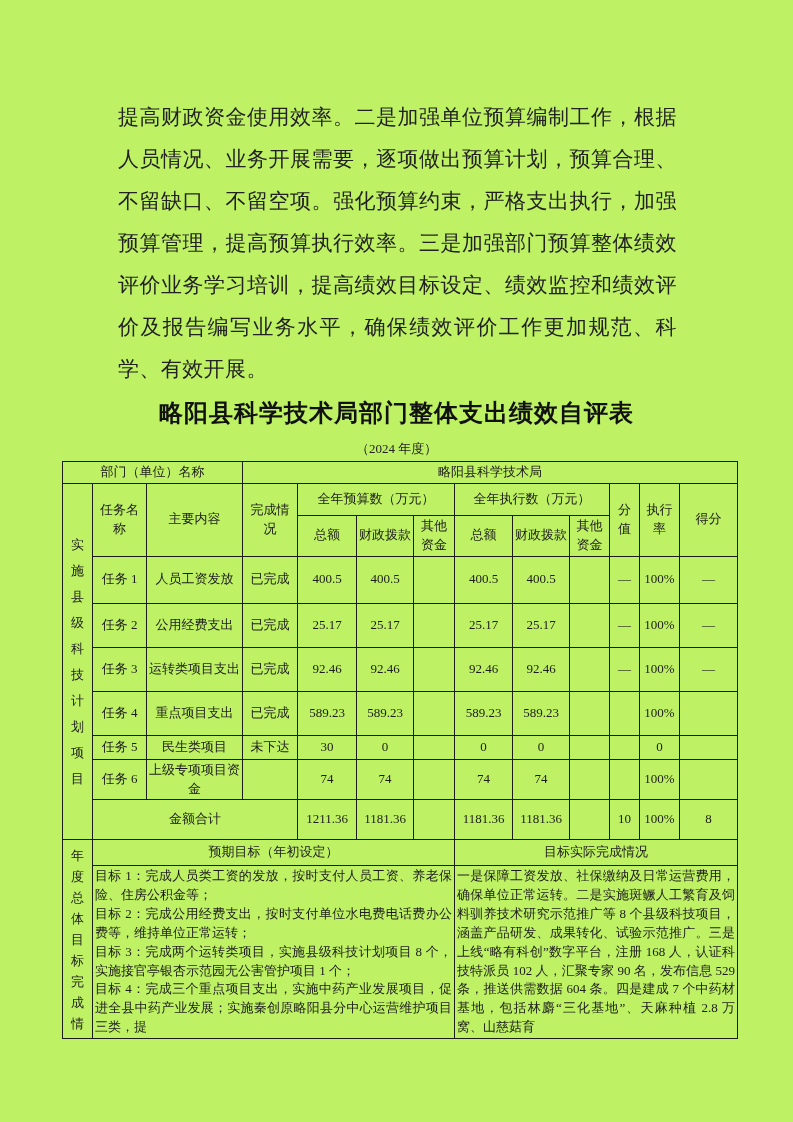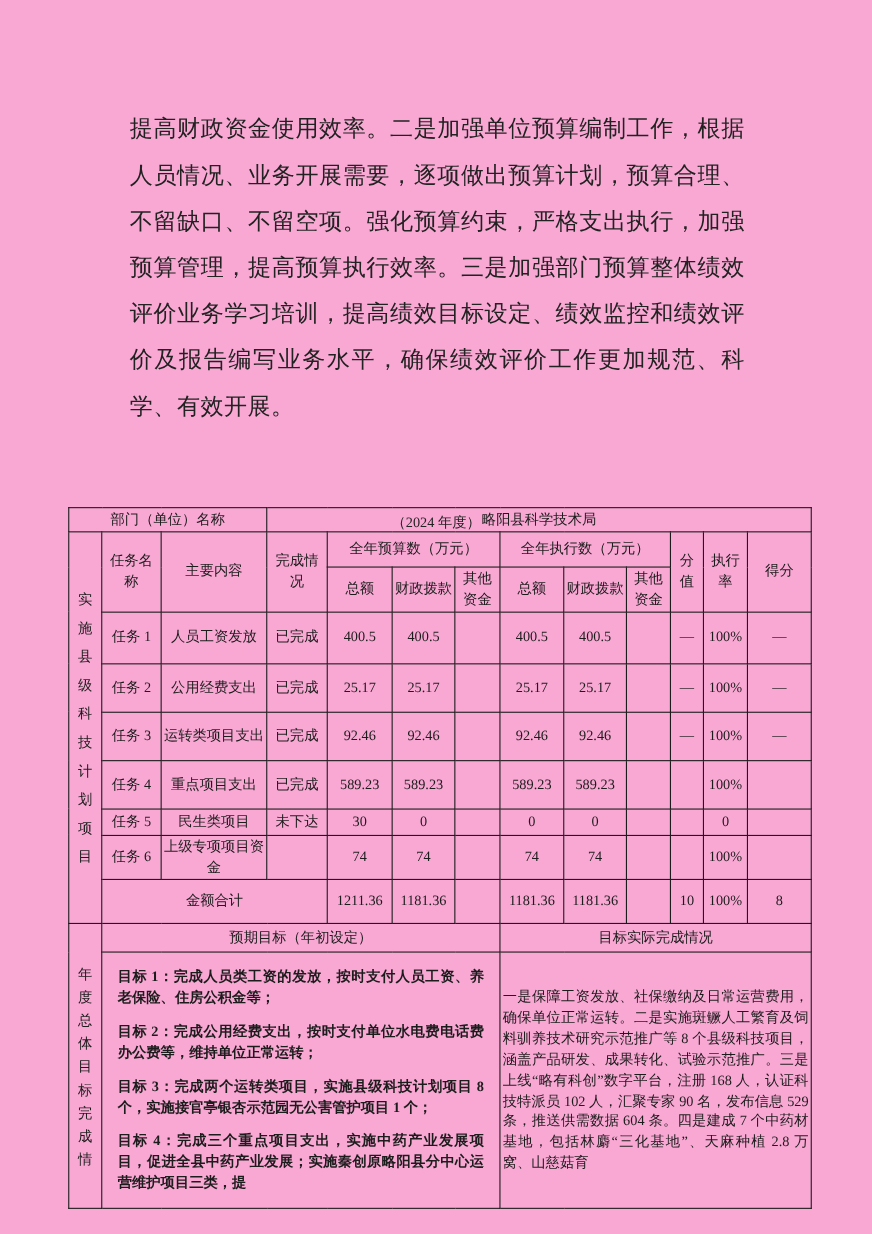--- a/index.html
+++ b/index.html
@@ -1,21 +1,21 @@
 <!DOCTYPE html>
 <html><head>
 <meta charset="utf-8">
 <style>
   * { box-sizing: border-box; }
   html,body { margin:0; padding:0; background:#ffffff; }
   .page {
     position: relative;
     width: 793px;
     height: 1122px;
-    background: #f9a8d4;
+    background: #bef264;
     overflow: hidden;
     color: #1c1c1c;
     font-family: "Liberation Serif", "DejaVu Serif", serif;
   }
   .intro {
     position: absolute;
     left: 118px;
     top: 96px;
     width: 559px;
     font-size: 21px;
@@ -32,21 +32,21 @@
     text-align: center;
     font-size: 24px;
     font-weight: bold;
     letter-spacing: 1px;
     font-family: "Liberation Sans", "DejaVu Sans", sans-serif;
     color: #111;
   }
   .doc-subtitle {
     position: absolute;
     left: 0;
-    top: 466px;
+    top: 440px;
     width: 100%;
     text-align: center;
     font-size: 13px;
     color: #222;
   }
   table.main {
     position: absolute;
     left: 62px;
     top: 461px;
     width: 676px;
@@ -86,30 +86,31 @@
     letter-spacing: 0;
   }
   td.side-cell.side1 div { line-height: 26px; font-size: 13px; }
   td.side-cell.side2 div { line-height: 21px; font-size: 13px; }
   td.goal-cell {
     text-align: left;
     vertical-align: top;
     padding: 4px 9px;
     line-height: 21.5px;
   }
-  td.goal-cell p { margin: 12px; text-align: justify; font-weight: bold; }
+  td.goal-cell p { margin: 0; text-align: justify; }
   td.goal-cell.actual { text-align: justify; }
 </style>
 </head>
 <body>
 
 <div class="page">
 
   <div class="intro">提高财政资金使用效率。二是加强单位预算编制工作，根据人员情况、业务开展需要，逐项做出预算计划，预算合理、不留缺口、不留空项。强化预算约束，严格支出执行，加强预算管理，提高预算执行效率。三是加强部门预算整体绩效评价业务学习培训，提高绩效目标设定、绩效监控和绩效评价及报告编写业务水平，确保绩效评价工作更加规范、科学、有效开展。</div>
 
+  <div class="doc-title">略阳县科学技术局部门整体支出绩效自评表</div>
   <div class="doc-subtitle">（2024 年度）</div>
 
   <table class="main">
     <colgroup>
       <col style="width:30px">
         <col style="width:54px">
         <col style="width:96px">
         <col style="width:55px">
       <col style="width:59px">
         <col style="width:57px">

